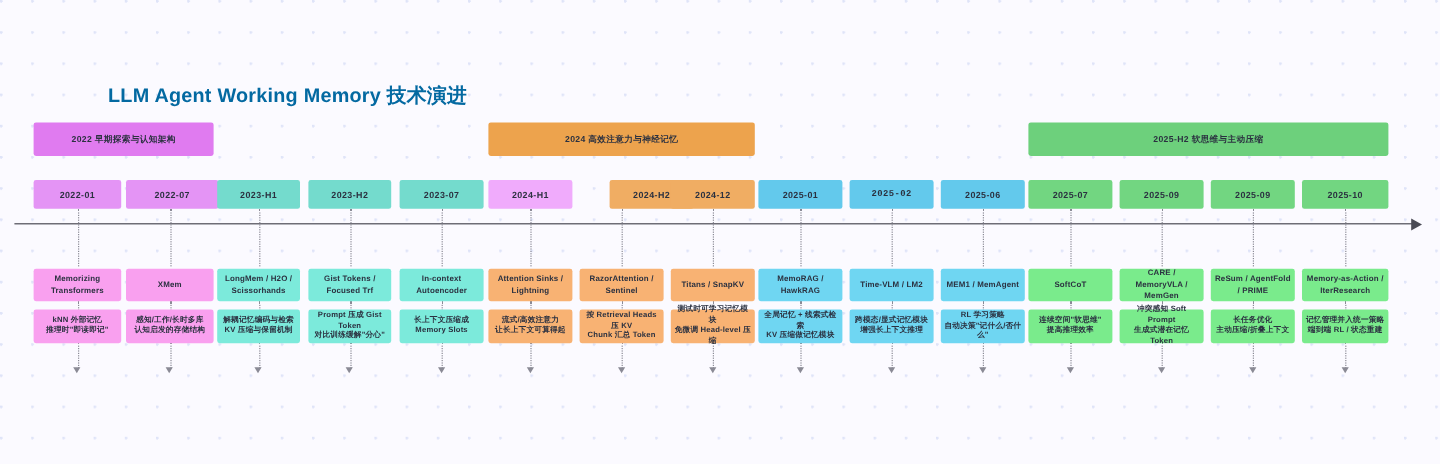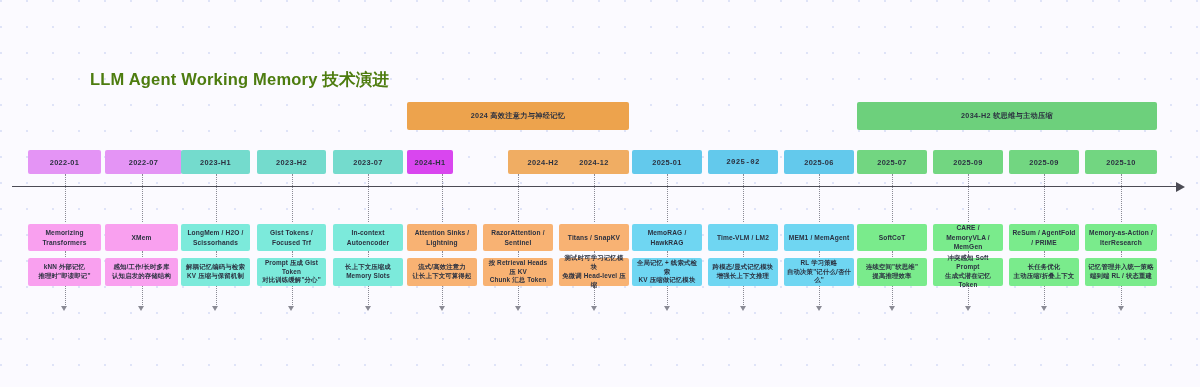--- a/index.html
+++ b/index.html
@@ -28,21 +28,21 @@
     inset: 0;
   }
 
   
   #page-title {
     position: absolute;
     left: 90px;
     top: 69px;
     font-size: 16.5px;
     font-weight: bold;
-    color: #4d7c0f;
+    color: #0369a1;
     letter-spacing: .2px;
     white-space: nowrap;
   }
 
   
   #era-row { position: absolute; left: 0; top: 102px; width: 1200px; height: 28px; }
   .era-band {
     position: absolute;
     top: 0;
     height: 28px;
@@ -144,45 +144,48 @@
 </head>
 <body>
 
 <div id="bg-pattern"></div>
 
 <div id="canvas">
 
   <div id="page-title">LLM Agent Working Memory 技术演进</div>
 
   <div id="era-row">
+      <div class="era-band" style="left: 28px; width: 150px; background: rgb(224, 123, 240);">
+        <span class="era-label">2022 早期探索与认知架构</span>
+      </div>
       <div class="era-band" style="left: 407px; width: 222px; background: rgb(237, 163, 77);">
         <span class="era-label">2024 高效注意力与神经记忆</span>
       </div>
       <div class="era-band" style="left: 857px; width: 300px; background: rgb(109, 208, 124);">
-        <span class="era-label">2034-H2 软思维与主动压缩</span>
+        <span class="era-label">2025-H2 软思维与主动压缩</span>
       </div>
     </div>
 
   <div id="chip-row">
       <div class="date-chip" style="left: 28px; width: 73px; background: rgb(228, 148, 245);">
         <span class="date-chip-label">2022-01</span>
       </div>
       <div class="date-chip" style="left: 105px; width: 77px; background: rgb(228, 148, 245);">
         <span class="date-chip-label">2022-07</span>
       </div>
       <div class="date-chip" style="left: 181px; width: 69px; background: rgb(116, 219, 205);">
         <span class="date-chip-label">2023-H1</span>
       </div>
       <div class="date-chip" style="left: 257px; width: 69px; background: rgb(116, 219, 205);">
         <span class="date-chip-label">2023-H2</span>
       </div>
       <div class="date-chip" style="left: 333px; width: 70px; background: rgb(116, 219, 205);">
         <span class="date-chip-label">2023-07</span>
       </div>
-      <div class="date-chip" style="left: 407px; width: 46px; background: #d946ef;">
+      <div class="date-chip" style="left: 407px; width: 70px; background: #f0abfc;">
         <span class="date-chip-label">2024-H1</span>
       </div>
       <div class="date-chip" style="left: 508px; width: 70px; background: rgb(240, 173, 99); text-align: right;">
         <span class="date-chip-label">2024-H2</span>
       </div>
       <div class="date-chip" style="left: 559px; width: 70px; background: rgb(240, 173, 99);">
         <span class="date-chip-label">2024-12</span>
       </div>
       <div class="date-chip" style="left: 632px; width: 70px; background: rgb(99, 201, 236);">
         <span class="date-chip-label">2025-01</span>

